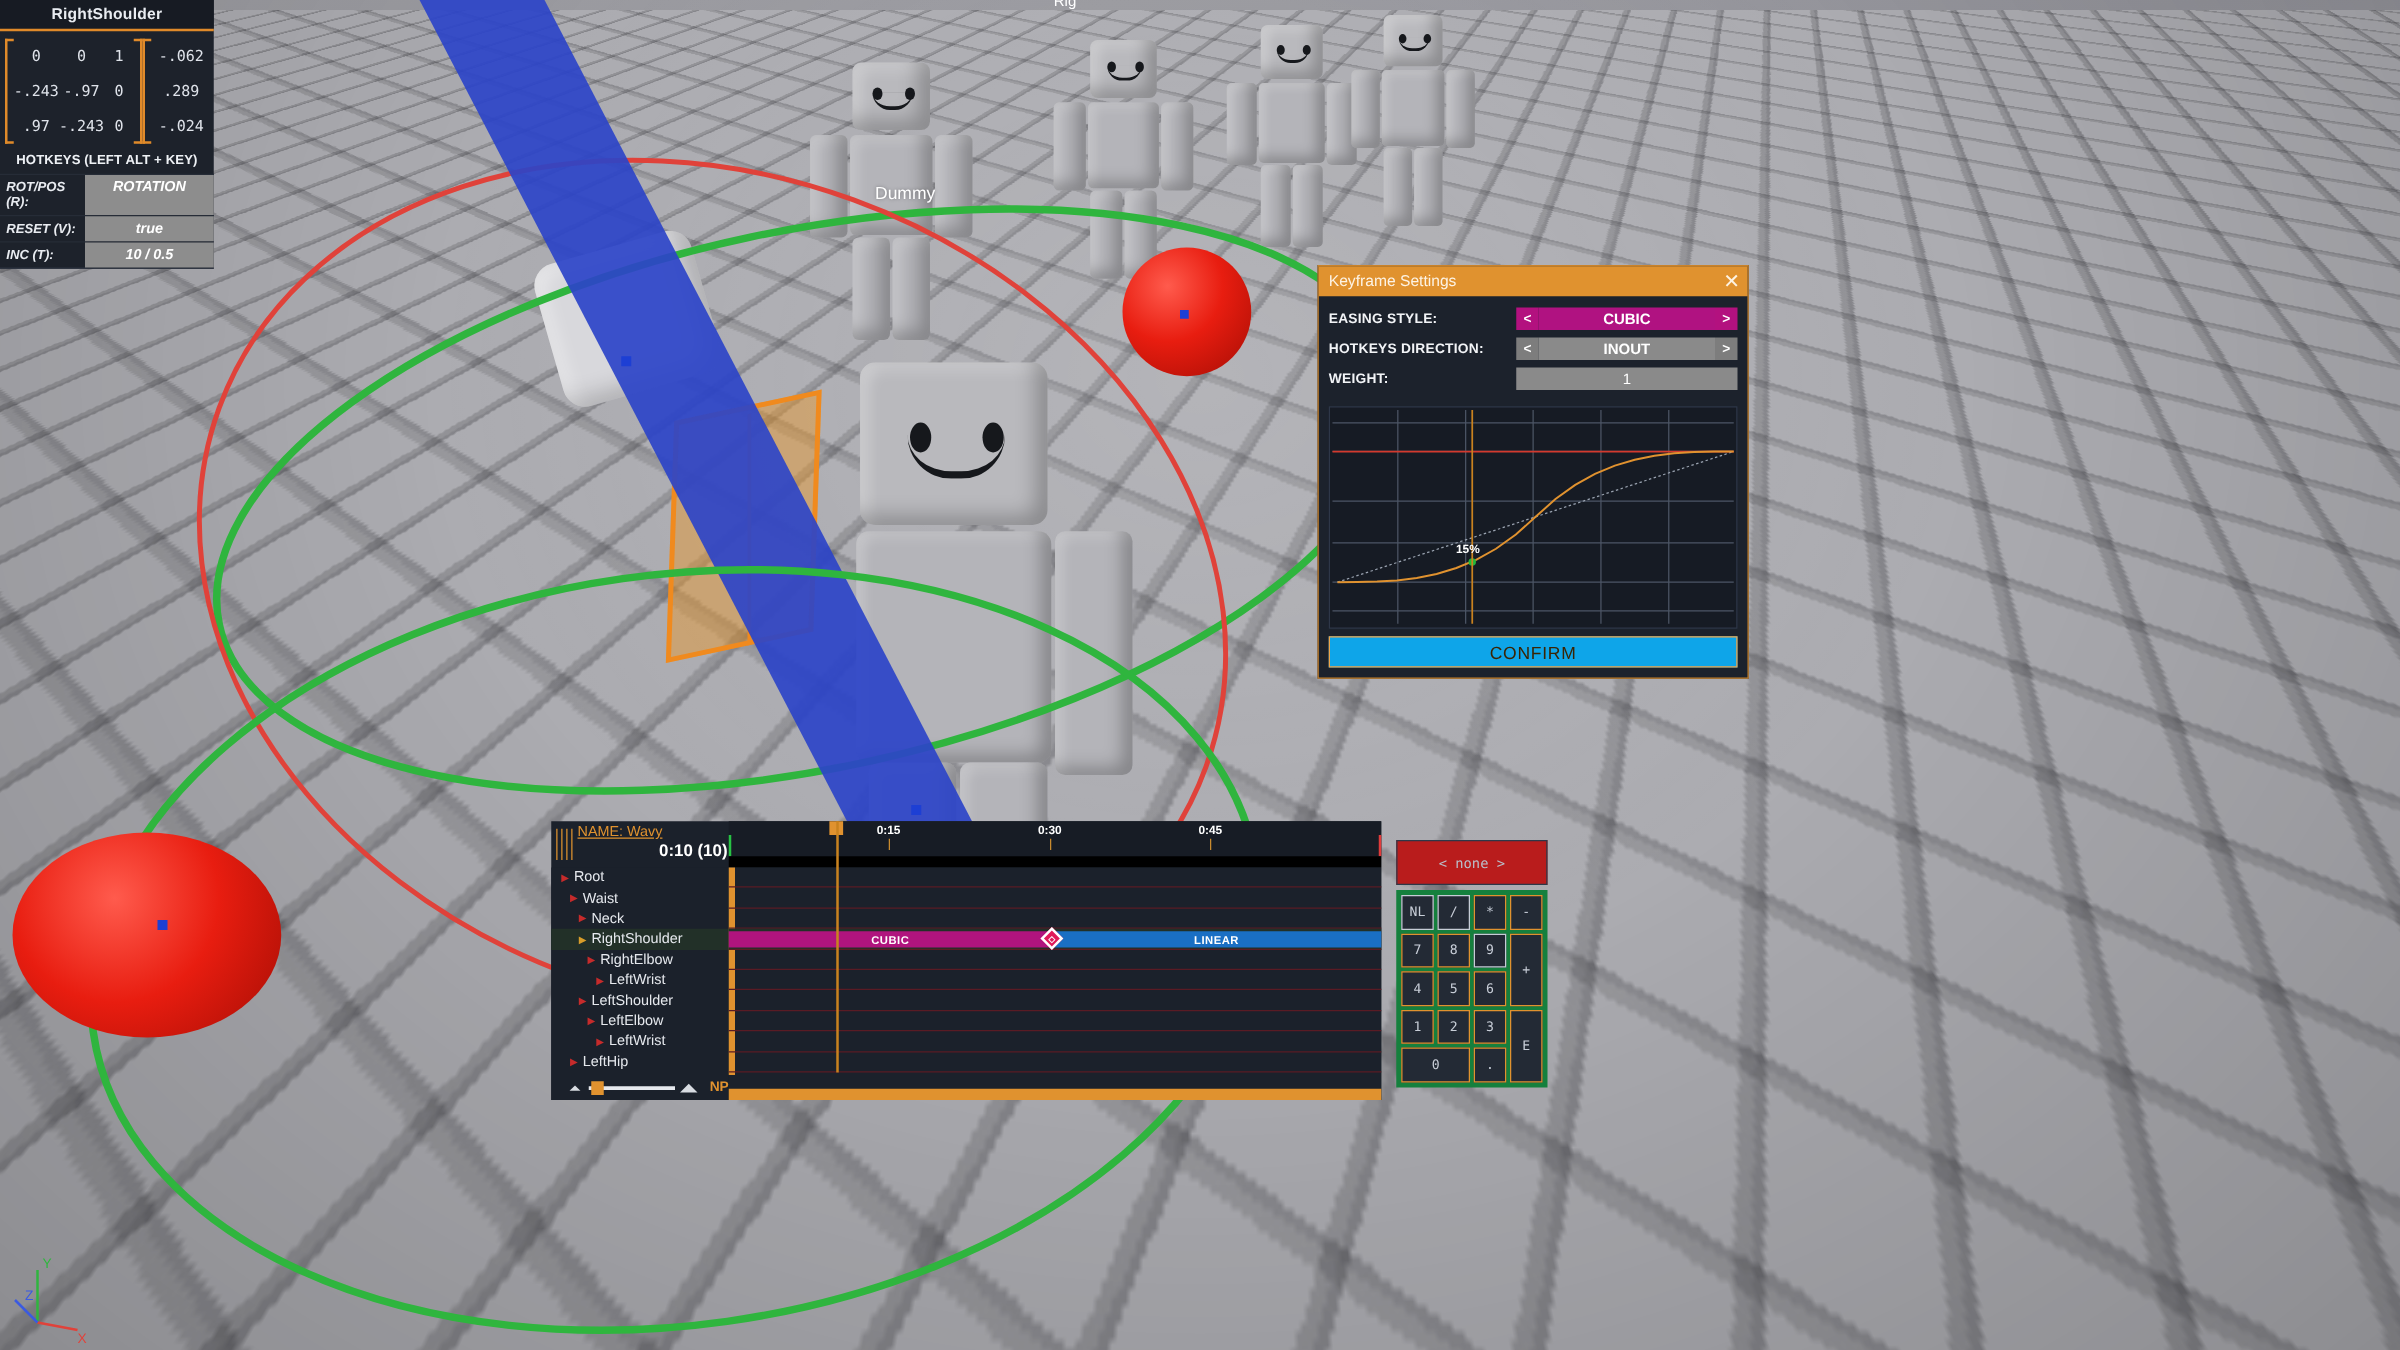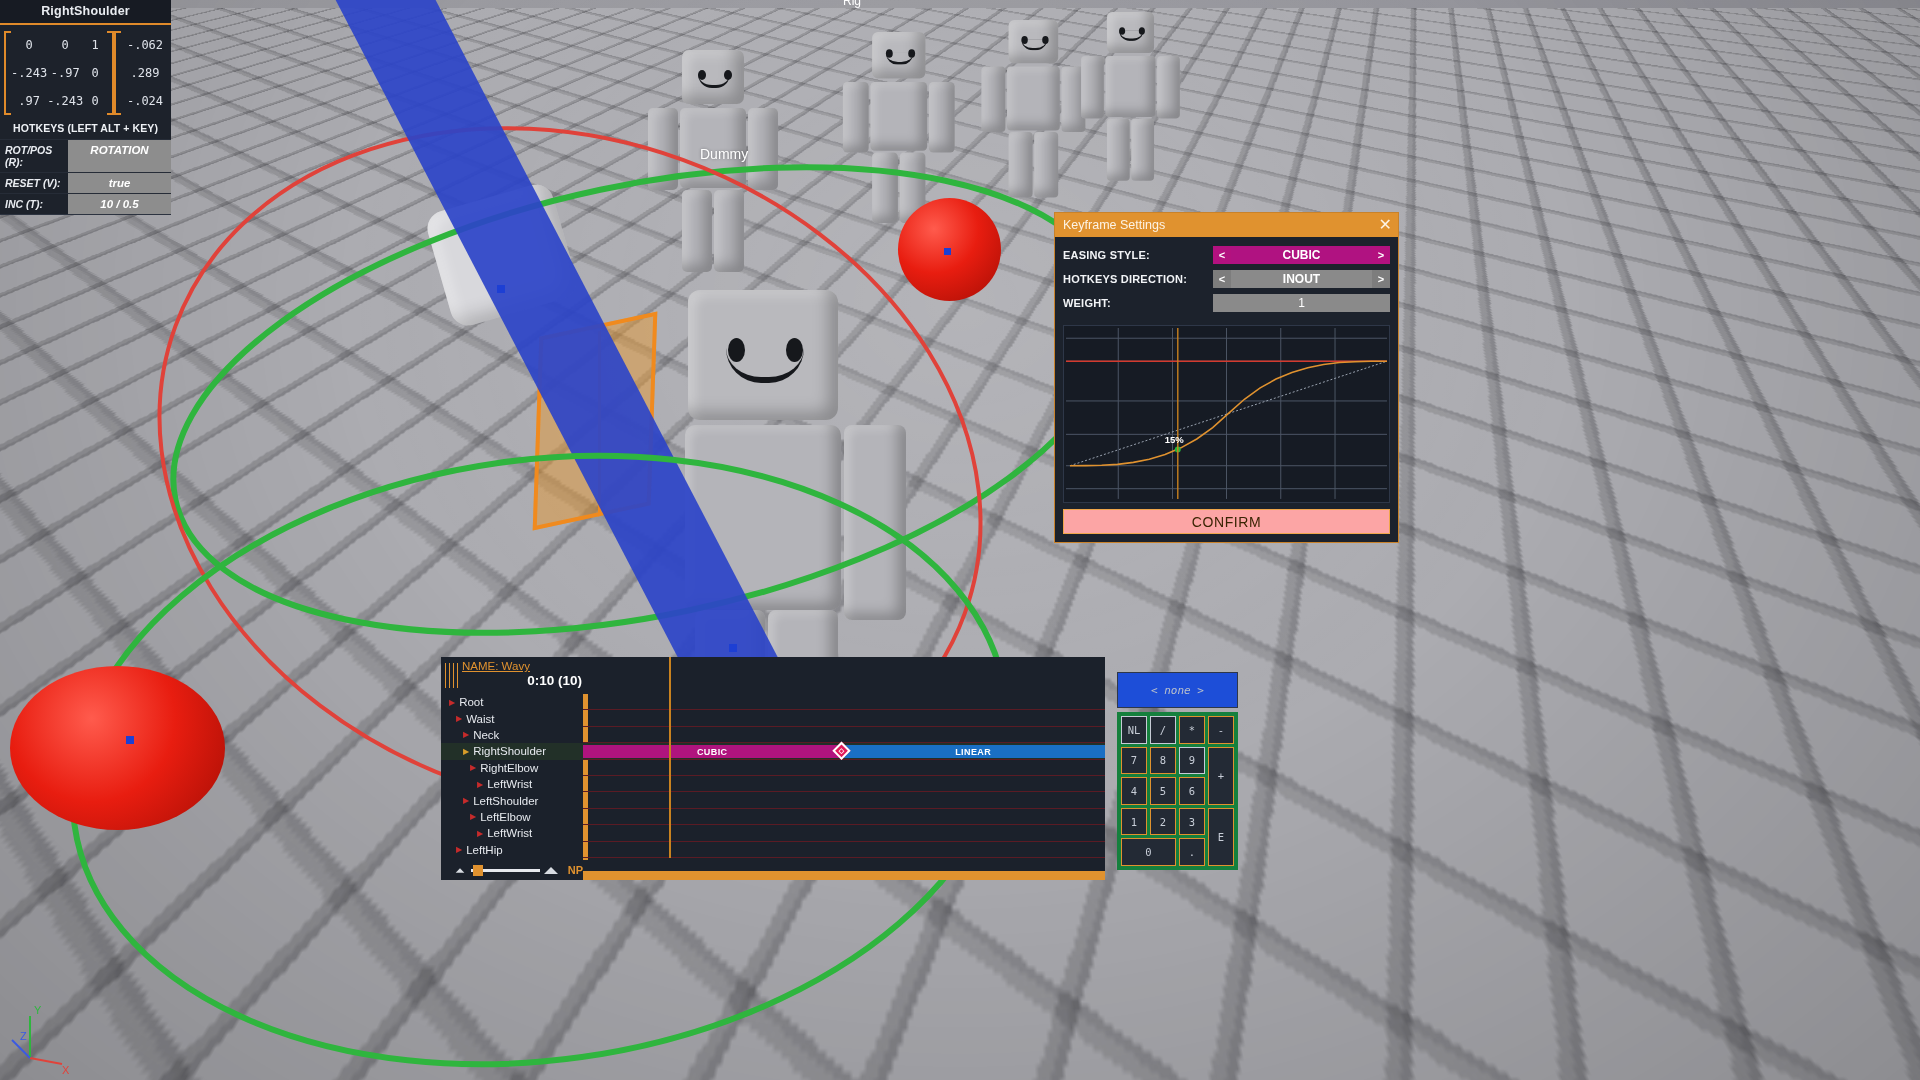--- a/index.html
+++ b/index.html
@@ -77,21 +77,21 @@
   .magenta .arrowbtn { background:#b3117f; }
   .magenta .kfval { background:#b01281; }
   .grey .arrowbtn { background:#7d7d7d; }
   .grey .kfval { background:#8a8a8a; }
   .wfield { flex:1; height:18px; background:#8a8a8a; color:#fff; font-size:12px;
     display:flex; align-items:center; justify-content:center; }
   #graphbox { margin:10px 8px 6px; height:178px; background:#161b24;
     border:1px solid #2e3748; position:relative; }
   #graphbox svg { position:absolute; inset:0; }
   #graphlabel { position:absolute; color:#fff; font-size:9.5px; font-weight:bold; }
-  #confirm { margin:0 8px 8px; height:25px; background:#fca5a5; color:#3a2403;
+  #confirm { margin:0 8px 8px; height:25px; background:#0ea5e9; color:#3a2403;
     font-size:14px; display:flex; align-items:center; justify-content:center;
     letter-spacing:.6px; cursor:pointer; border:1px solid #f0a64a; }
 
   
   #timeline { position:absolute; left:441px; top:657px; width:664px; height:223px;
     background:#1b212b; }
   #tl-head { position:relative; height:37px; display:flex; }
   #tl-grip { width:19px; height:37px; display:flex; gap:3px; padding:6px 2px 6px 4px; }
   #tl-grip i { display:block; width:2px; background:#e0922f; height:100%; }
   #tl-name { position:absolute; left:21px; top:3px; color:#e0922f; font-size:11.5px;text-decoration:underline; }
@@ -132,23 +132,23 @@
     align-items:center; gap:4px; padding-left:12px; }
   .tri-btn { width:0;height:0;border-left:7px solid transparent;border-right:7px solid transparent;
     border-bottom:7px solid #d8dce2; cursor:pointer; }
   #slider { position:relative; width:85px; height:3px; background:#e6e9ee; }
   #slider .knob { position:absolute; top:-4px; width:10px; height:11px; background:#e0922f; }
   #np-label { color:#e0922f; font-size:11px; font-weight:bold; margin-left:6px; }
   #tl-orange-bottom { position:absolute; left:142px; right:0; bottom:0; height:9px; background:#e0922f; }
 
   
   #npinfo { position:absolute; left:1117px; top:672px; width:121px; height:36px;
-    background:#1d4ed8; border:1px solid #2e3748; display:flex; align-items:center;
+    background:#b91c1c; border:1px solid #2e3748; display:flex; align-items:center;
     justify-content:center; color:#b9c0cb; font-size:11px;
-    font-family:"DejaVu Sans Mono", monospace;font-style:italic; }
+    font-family:"DejaVu Sans Mono", monospace; }
   #numpad { position:absolute; left:1117px; top:712px; width:121px; height:158px;
     background:#15803d; padding:4px; display:grid; gap:3px;
     grid-template-columns:repeat(4,1fr); grid-template-rows:repeat(5,1fr); }
   .nk { background:#232a35; border:1.5px solid #e0922f; color:#c8ced8; font-size:10.5px;
     display:flex; align-items:center; justify-content:center; cursor:pointer;
     font-family:"DejaVu Sans Mono", monospace; }
   .nk.hl { border-color:#c6ccd6; }
   .nk.tall { grid-row: span 2; }
   .nk.wide { grid-column: span 2; }
 
@@ -365,20 +365,35 @@
   <div id="timeline">
     <div id="tl-head">
       <div id="tl-grip">
         <i></i>
           <i></i>
           <i></i>
           <i></i>
       </div>
       <div id="tl-name">NAME: Wavy</div>
       <div id="tl-time">0:10 (10)</div>
+      <div id="ruler">
+        <div class="rbg"></div>
+        <div class="greentick"></div>
+        <div class="redtick"></div>
+        <div class="blackbar"></div>
+        <div id="ruler-ticks">
+            <div class="tlab" style="left: 24.5%;">0:15</div>
+            <div class="tick" style="left: 24.5%;"></div>
+            <div class="tlab" style="left: 49.2%;">0:30</div>
+            <div class="tick" style="left: 49.2%;"></div>
+            <div class="tlab" style="left: 73.8%;">0:45</div>
+            <div class="tick" style="left: 73.8%;"></div>
+          </div>
+        <div class="scrub-handle" id="scrub" style="left: 16.5%;"></div>
+      </div>
     </div>
 
     <div id="tl-body">
       <div id="bones">
           <div class="bone" style="padding-left: 8px;">
             <span class="tri">▶</span>
             <span>Root</span>
           </div>
           <div class="bone" style="padding-left: 15px;">
             <span class="tri">▶</span>

